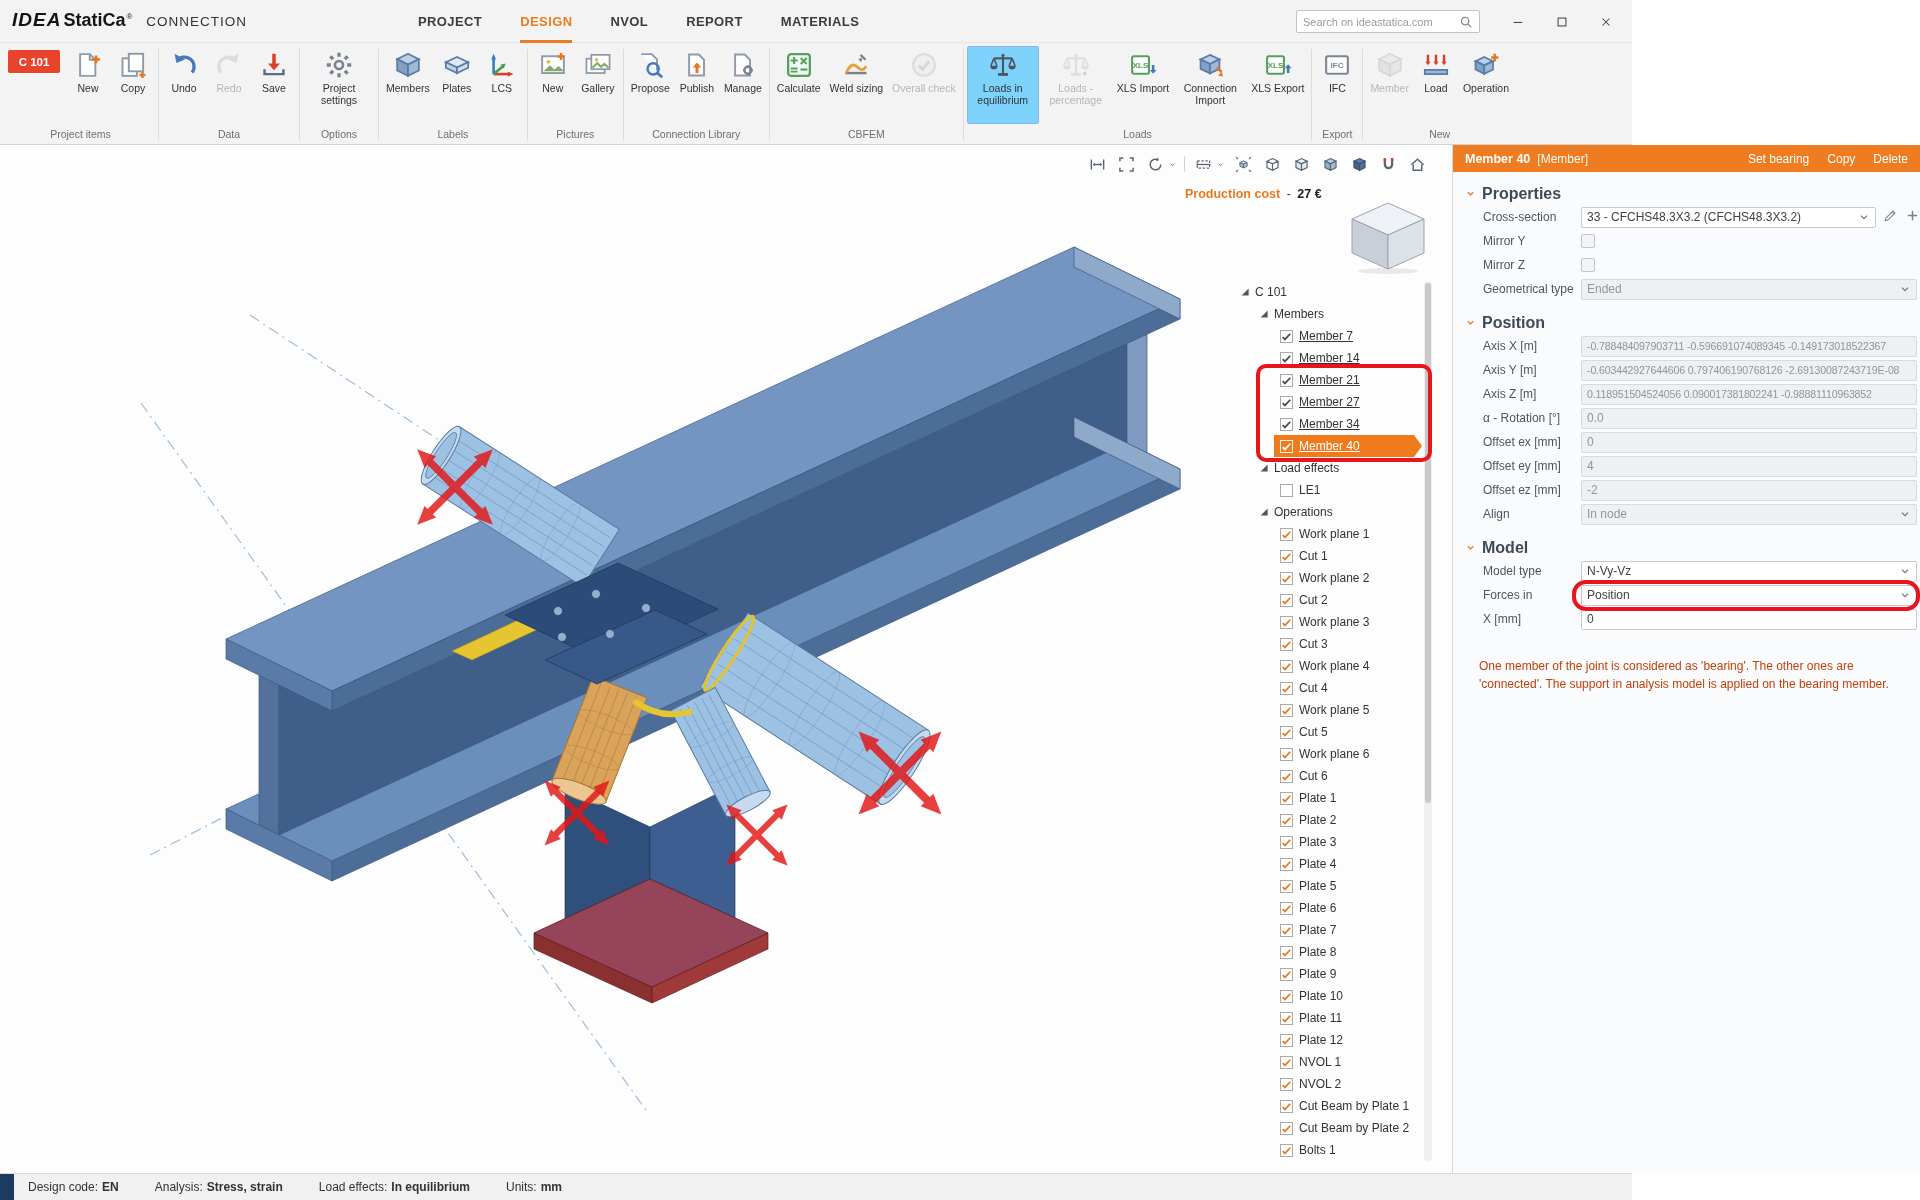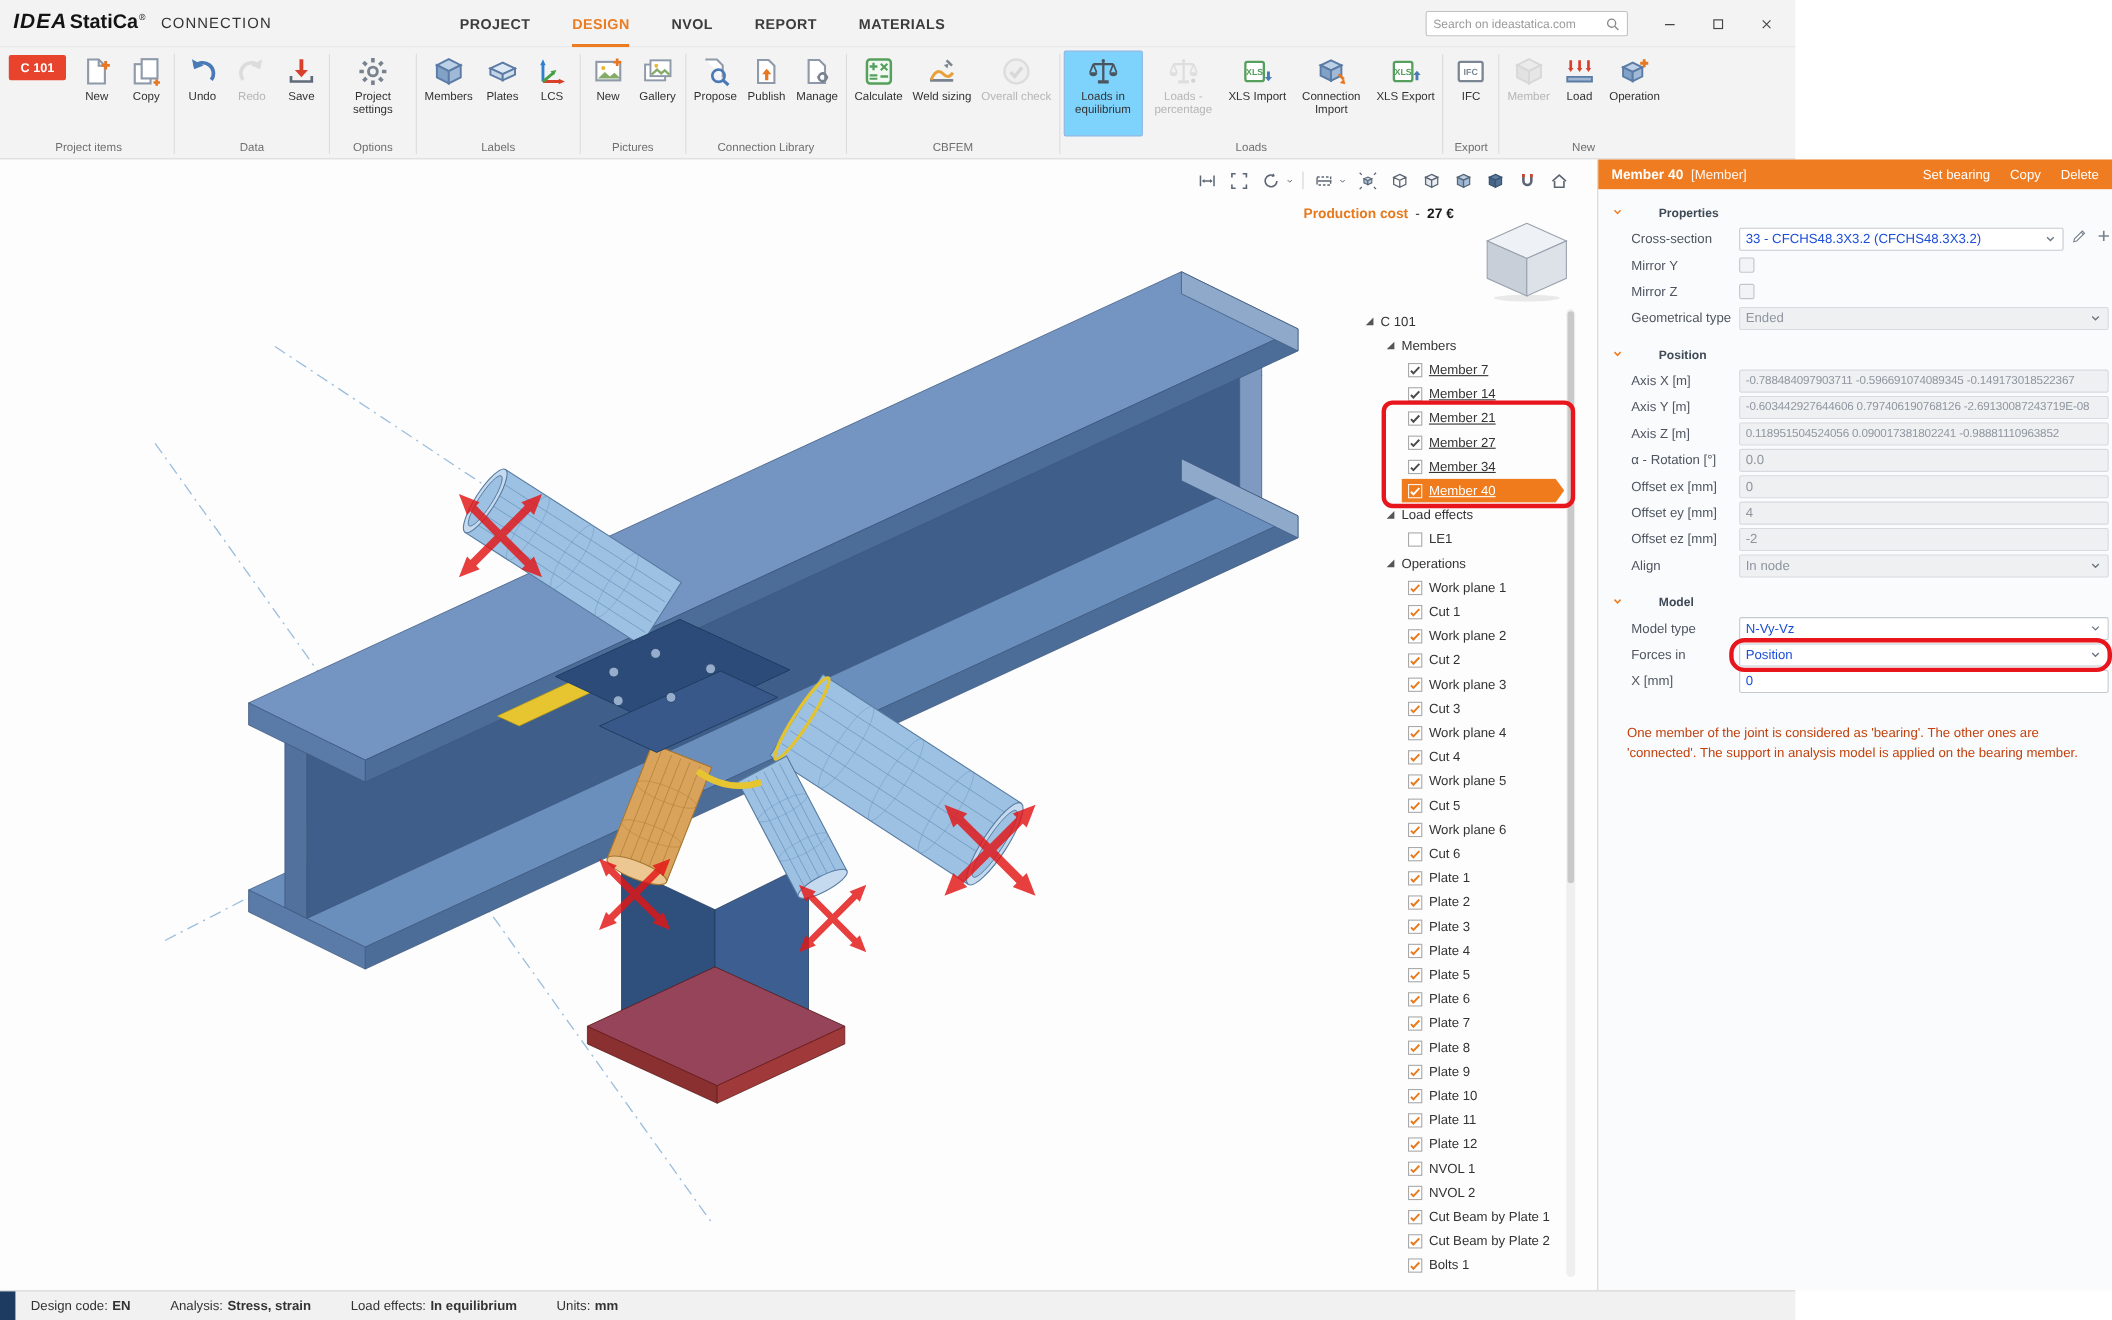--- a/index.html
+++ b/index.html
@@ -63,24 +63,24 @@
   .tree-thumb{position:absolute;left:1px;top:2px;width:6px;height:520px;background:#c9c9c9;border-radius:3px;}
 
   
   .props{position:absolute;left:1452px;top:145px;width:468px;height:1028px;background:#fafbfc;border-left:1px solid #d3d6da;}
   .props-header{height:27px;background:#ef7c20;color:#fff;display:flex;align-items:center;padding:0 12px;font-size:12.5px;}
   .ph-title{font-weight:700;}
   .ph-sub{margin-left:7px;font-size:12px;opacity:.95;}
   .ph-actions{margin-left:auto;display:flex;gap:18px;font-size:12px;text-align:center;}
   .psection{margin-top:6px;}
   .psection-header{display:flex;align-items:center;gap:6px;padding:8px 0 4px 12px;height:27px;}
-  .stitle{font-size:11px;font-weight:700;color:#3f4a57;margin-left:26px;}
+  .stitle{font-size:16px;font-weight:700;color:#3f4a57;}
   .prow{display:flex;align-items:center;height:24px;padding-left:30px;}
   .plabel{width:98px;font-size:12px;color:#4e5560;flex:none;}
-  .pctrl{height:21px;display:flex;align-items:center;background:#fff;border:1px solid #c6cad0;border-radius:2px;font-size:12px;color:#1d4ed8;padding:0 5px;width:336px;}
+  .pctrl{height:21px;display:flex;align-items:center;background:#fff;border:1px solid #c6cad0;border-radius:2px;font-size:12px;color:#404040;padding:0 5px;width:336px;}
   .pctrl.narrow{width:298px;}
   .pctrl.disabled{background:#eef0f2;color:#8f96a0;border-color:#d7dade;}
   .pctrl.long{font-size:10.6px;letter-spacing:-.15px;}
   .pval{white-space:nowrap;overflow:hidden;flex:1;}
   .chev{margin-left:auto;display:flex;align-items:center;}
   .pcb{width:14px;height:14px;border:1px solid #c2c6cc;background:#f2f3f5;border-radius:2px;}
   .pextras{display:flex;gap:7px;margin-left:7px;align-items:center;}
   .info-text{margin:26px 20px 0 26px;font-size:12px;color:#c2410c;line-height:1.5;max-width:424px;}
 
   

